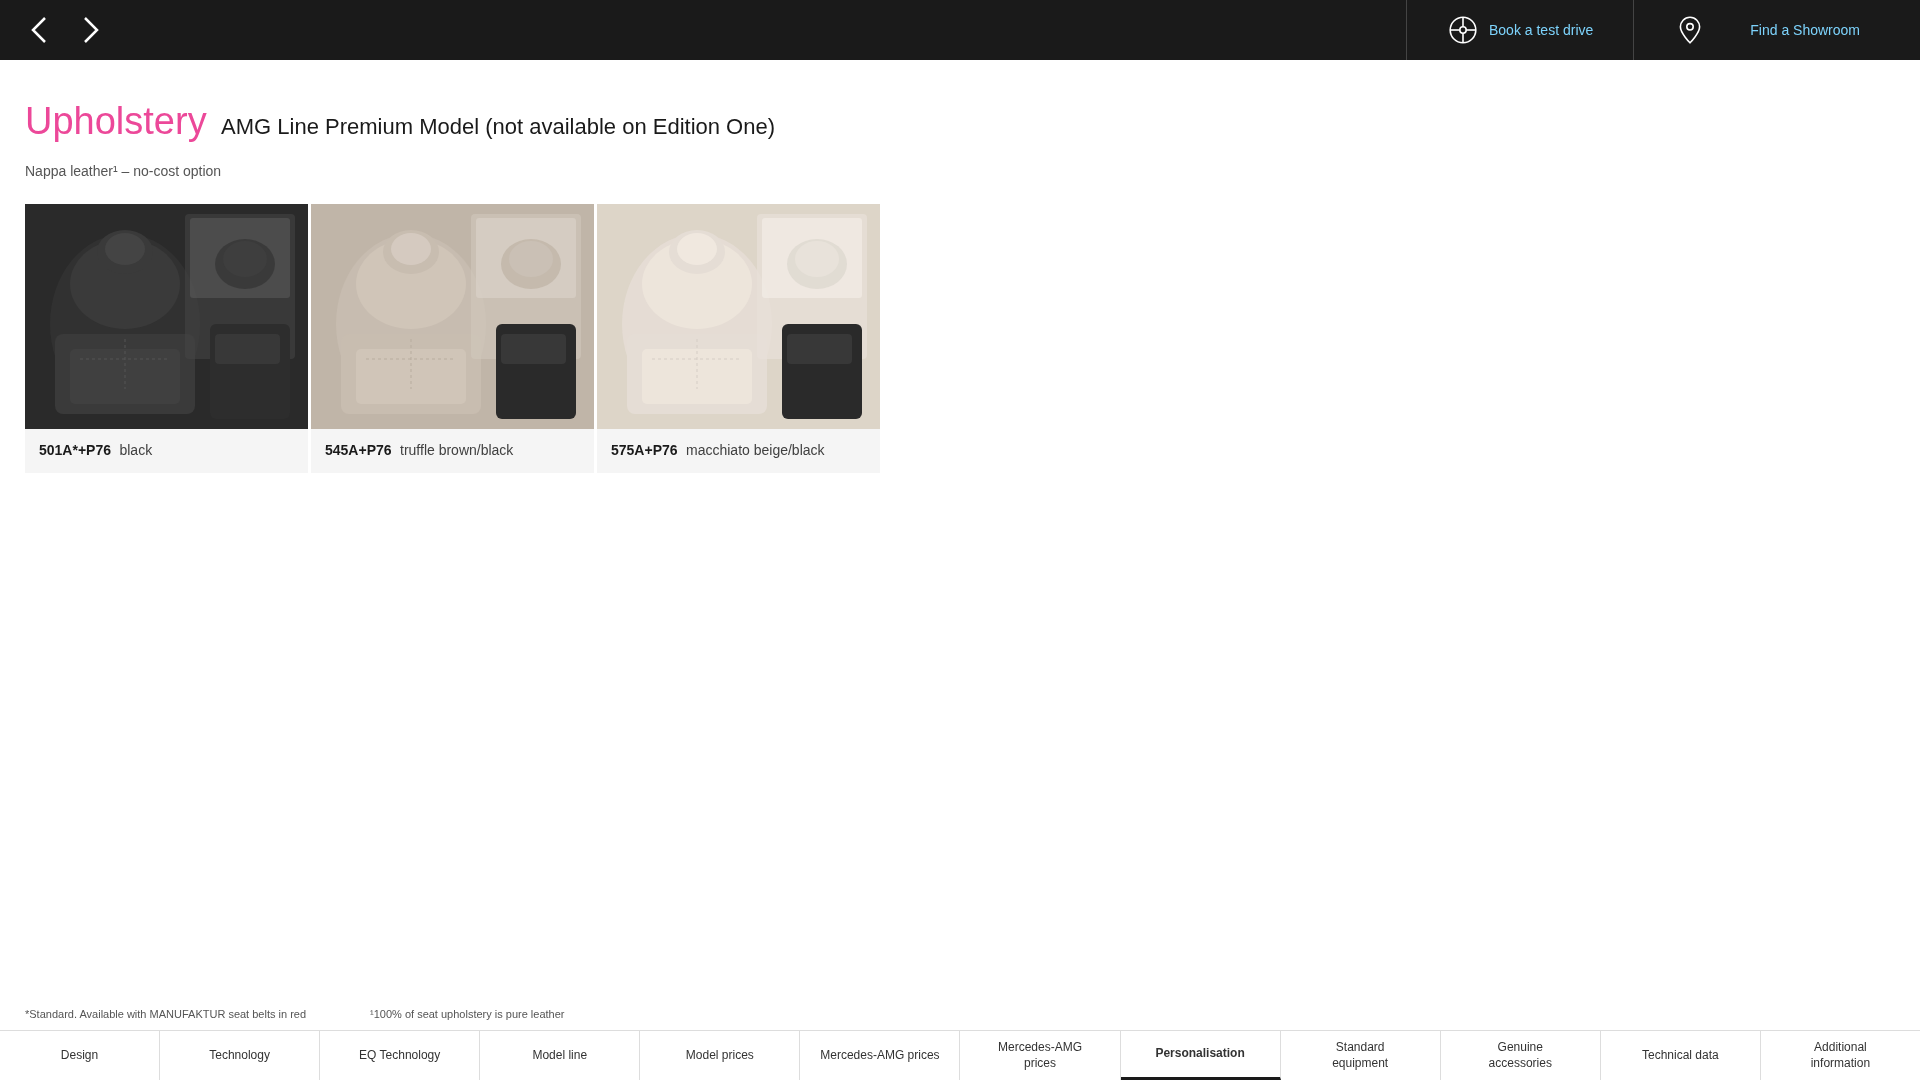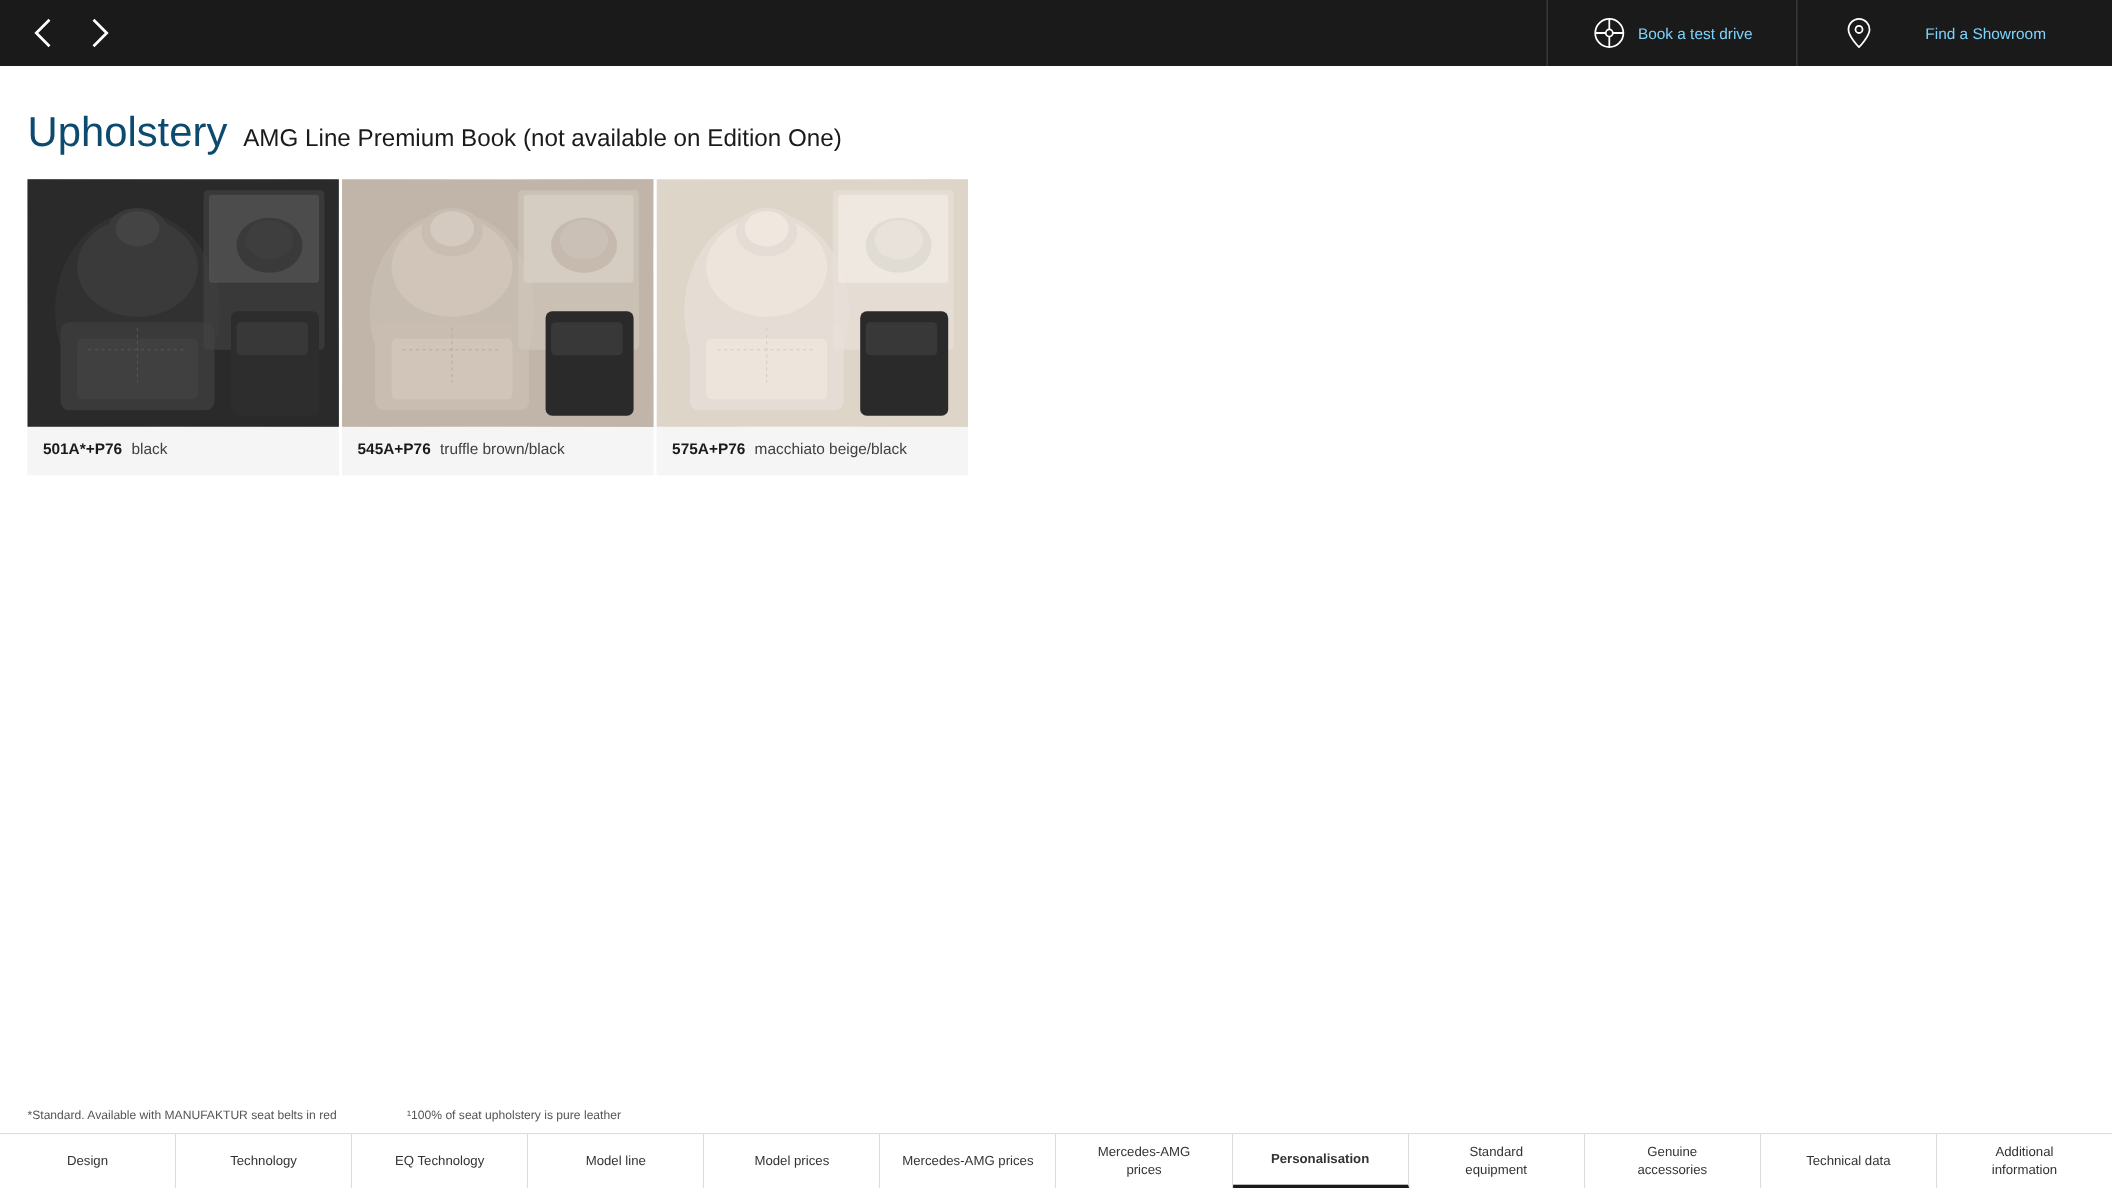--- a/index.html
+++ b/index.html
@@ -57,21 +57,21 @@
     
     .main-content {
       padding: 40px 25px 20px 25px;
     }
     .page-title-area {
       margin-bottom: 20px;
     }
     .page-title {
       font-size: 38px;
       font-weight: 300;
-      color: #0c4a6e;
+      color: #ec4899;
       display: inline;
     }
     .page-subtitle {
       font-size: 22px;
       font-weight: 300;
       color: #1a1a1a;
       margin-left: 10px;
       display: inline;
     }
     .subtitle-note {
@@ -212,22 +212,23 @@
         <circle cx="20" cy="16" r="4" stroke="white" stroke-width="2"></circle>
       </svg>
       <span>Find a Showroom</span>
     </a>
   </div>
 </header>
 
 <main class="main-content">
   <div class="page-title-area">
     <h1 class="page-title">Upholstery</h1>
-    <span class="page-subtitle">AMG Line Premium Book (not available on Edition One)</span>
+    <span class="page-subtitle">AMG Line Premium Model (not available on Edition One)</span>
   </div>
+  <p class="subtitle-note">Nappa leather¹ – no-cost option</p>
 
   <div class="cards-grid">
 
     <div class="upholstery-card">
       <div class="card-image card-image-black">
         <svg class="seat-visual" viewBox="0 0 283 225" fill="none">
 
           <rect width="283" height="225" fill="#2a2a2a"></rect>
           <ellipse cx="100" cy="120" rx="75" ry="90" fill="#333" opacity="0.8"></ellipse>
           <ellipse cx="100" cy="80" rx="55" ry="45" fill="#3a3a3a"></ellipse>

